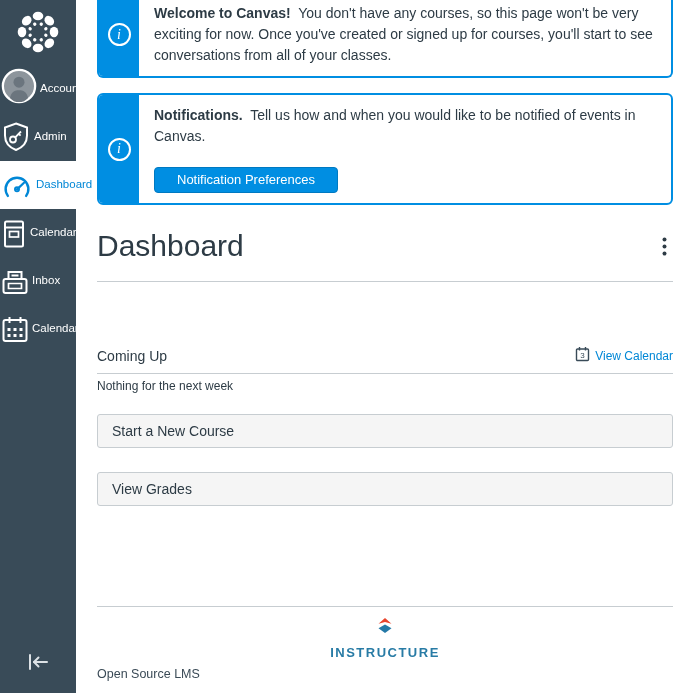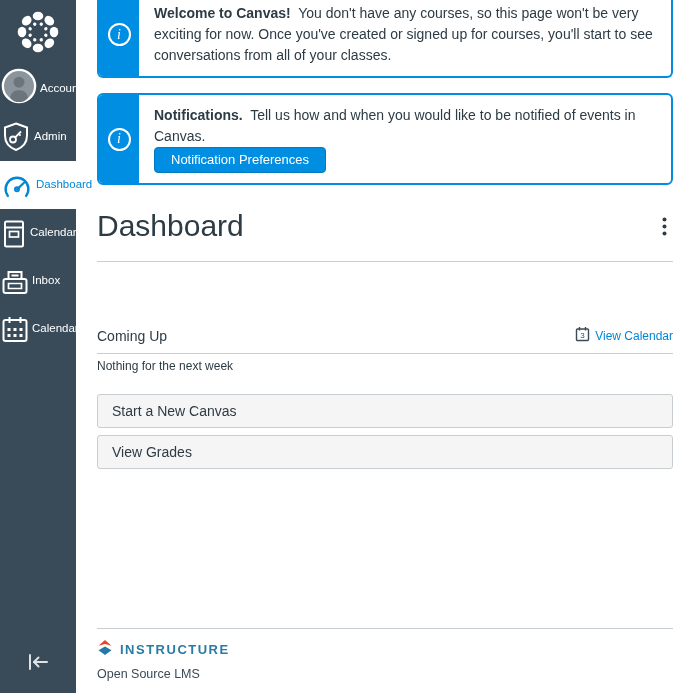--- a/index.html
+++ b/index.html
@@ -44,48 +44,48 @@
     display:flex; align-items:center; justify-content:center;
   }
   .alert .acontent { margin-left:40px; padding:10px 18px 10px 15px; font-size:14px; line-height:1.5; }
   .alert .acontent p { margin:0; }
   .info-circle {
     width:23px; height:23px; border:2px solid #fff; border-radius:50%; color:#fff;
     display:flex; align-items:center; justify-content:center;
     font:italic 14px "Liberation Serif", serif;
   }
   .btn-primary {
-    margin-top:0; background:#008EE2; color:#fff; border:1px solid #0079C1;
-    border-radius:4px; padding:4px 16px 5px; font-size:13px; cursor:pointer;
+    margin-top:20px; background:#008EE2; color:#fff; border:1px solid #0079C1;
+    border-radius:4px; padding:4px 22px 5px; font-size:13px; cursor:pointer;
     font-family:inherit;
   }
 
   .header-row { display:flex; align-items:flex-start; justify-content:space-between; margin-top:24px; }
   h1.page-title { margin:0; font-size:30px; font-weight:400; line-height:1.1; color:#2D3B45; }
   .kebab-btn { background:none; border:none; padding:8px 6px; cursor:pointer; }
 
   hr.rule { border:none; border-top:1px solid #C7CDD1; margin:14px 0 0; width:100%; }
 
   .coming-row { display:flex; justify-content:space-between; align-items:center; margin-top:64px; }
   h2.coming { font-size:14px; margin:0; font-weight:400; }
   .view-cal { display:flex; align-items:center; gap:5px; color:#0087D6; font-size:12px; text-decoration:none; cursor:pointer; }
   .cal-icon { color:#394B58; }
   hr.thin { border:none; border-top:1px solid #C7CDD1; margin:8px 0 0; width:100%; }
   .empty-text { font-size:12px; margin:5px 0 0; }
 
   .big-btn {
     display:block; width:100%; text-align:left; background:#F5F5F5;
     border:1px solid #C7CDD1; border-radius:3px; padding:8px 14px;
-    font-size:14px; color:#2D3B45; margin-top:7px; cursor:pointer; font-family:inherit;
+    font-size:14px; color:#2D3B45; margin-top:24px; cursor:pointer; font-family:inherit;
   }
   .big-btn.firstbtn { margin-top:21px; }
 
   footer { margin-top:auto; padding-bottom:12px; }
   footer hr.rule { margin:0 0 10px; }
-  .brand-row { display:flex; align-items:center; gap:7px; }
+  .brand-row { display:flex; align-items:center; gap:7px;flex-direction:column; }
   .brand-text { color:#287BA5; font-weight:700; font-size:13px; letter-spacing:1.5px; }
   .tagline { font-size:12.5px; margin:7px 0 0; color:#3A4A56; }
 </style>
 </head>
 <body>
 
 <div class="app">
 
   <nav class="sidebar">
 
@@ -278,21 +278,21 @@
           </svg>
         </span>
         <span>View Calendar</span>
       </a>
     </div>
 
     <hr class="thin">
 
     <p class="empty-text">Nothing for the next week</p>
 
-    <button class="big-btn firstbtn">Start a New Canvas</button>
+    <button class="big-btn firstbtn">Start a New Course</button>
     <button class="big-btn">View Grades</button>
 
     <footer>
       <hr class="rule">
       <div class="brand-row">
         <span>
           <svg width="16" height="17" viewBox="0 0 16 17">
             <polygon points="8,1 14.5,6.8 8,4.9 1.5,6.8" fill="#E8442C"></polygon>
             <polygon points="8,7.6 14.5,11.2 8,16 1.5,11.2" fill="#2479A7"></polygon>
           </svg>

